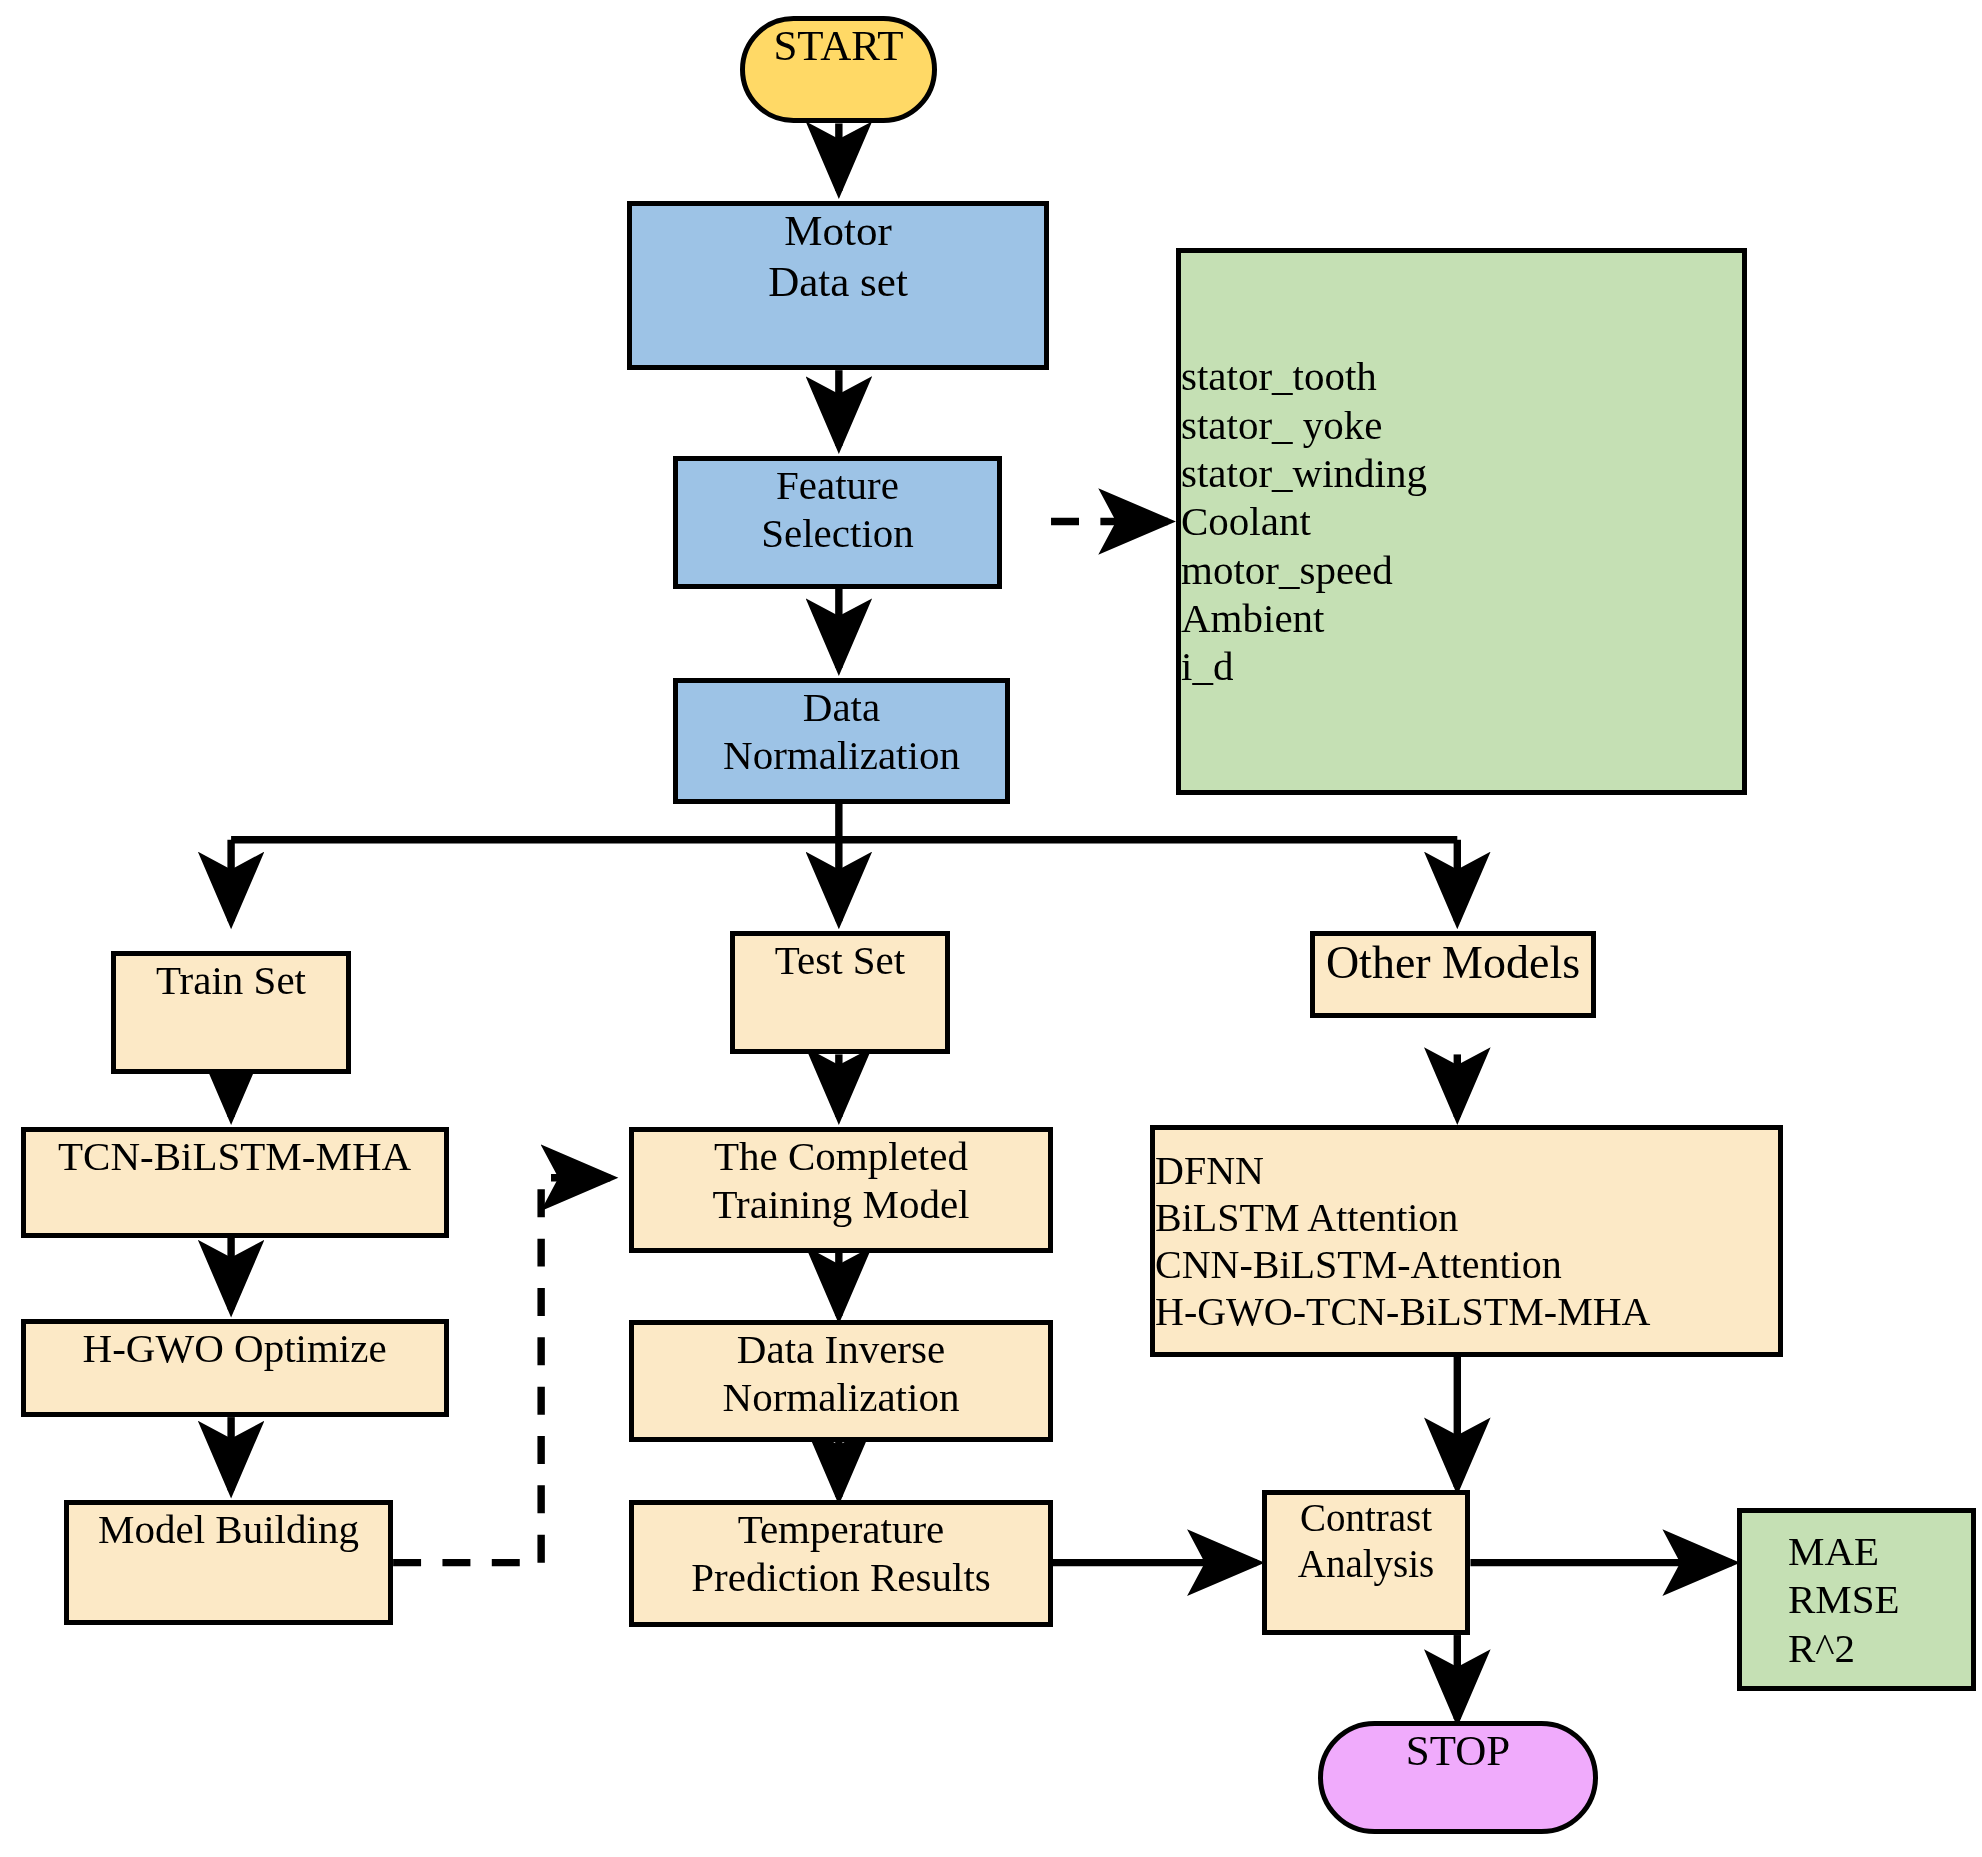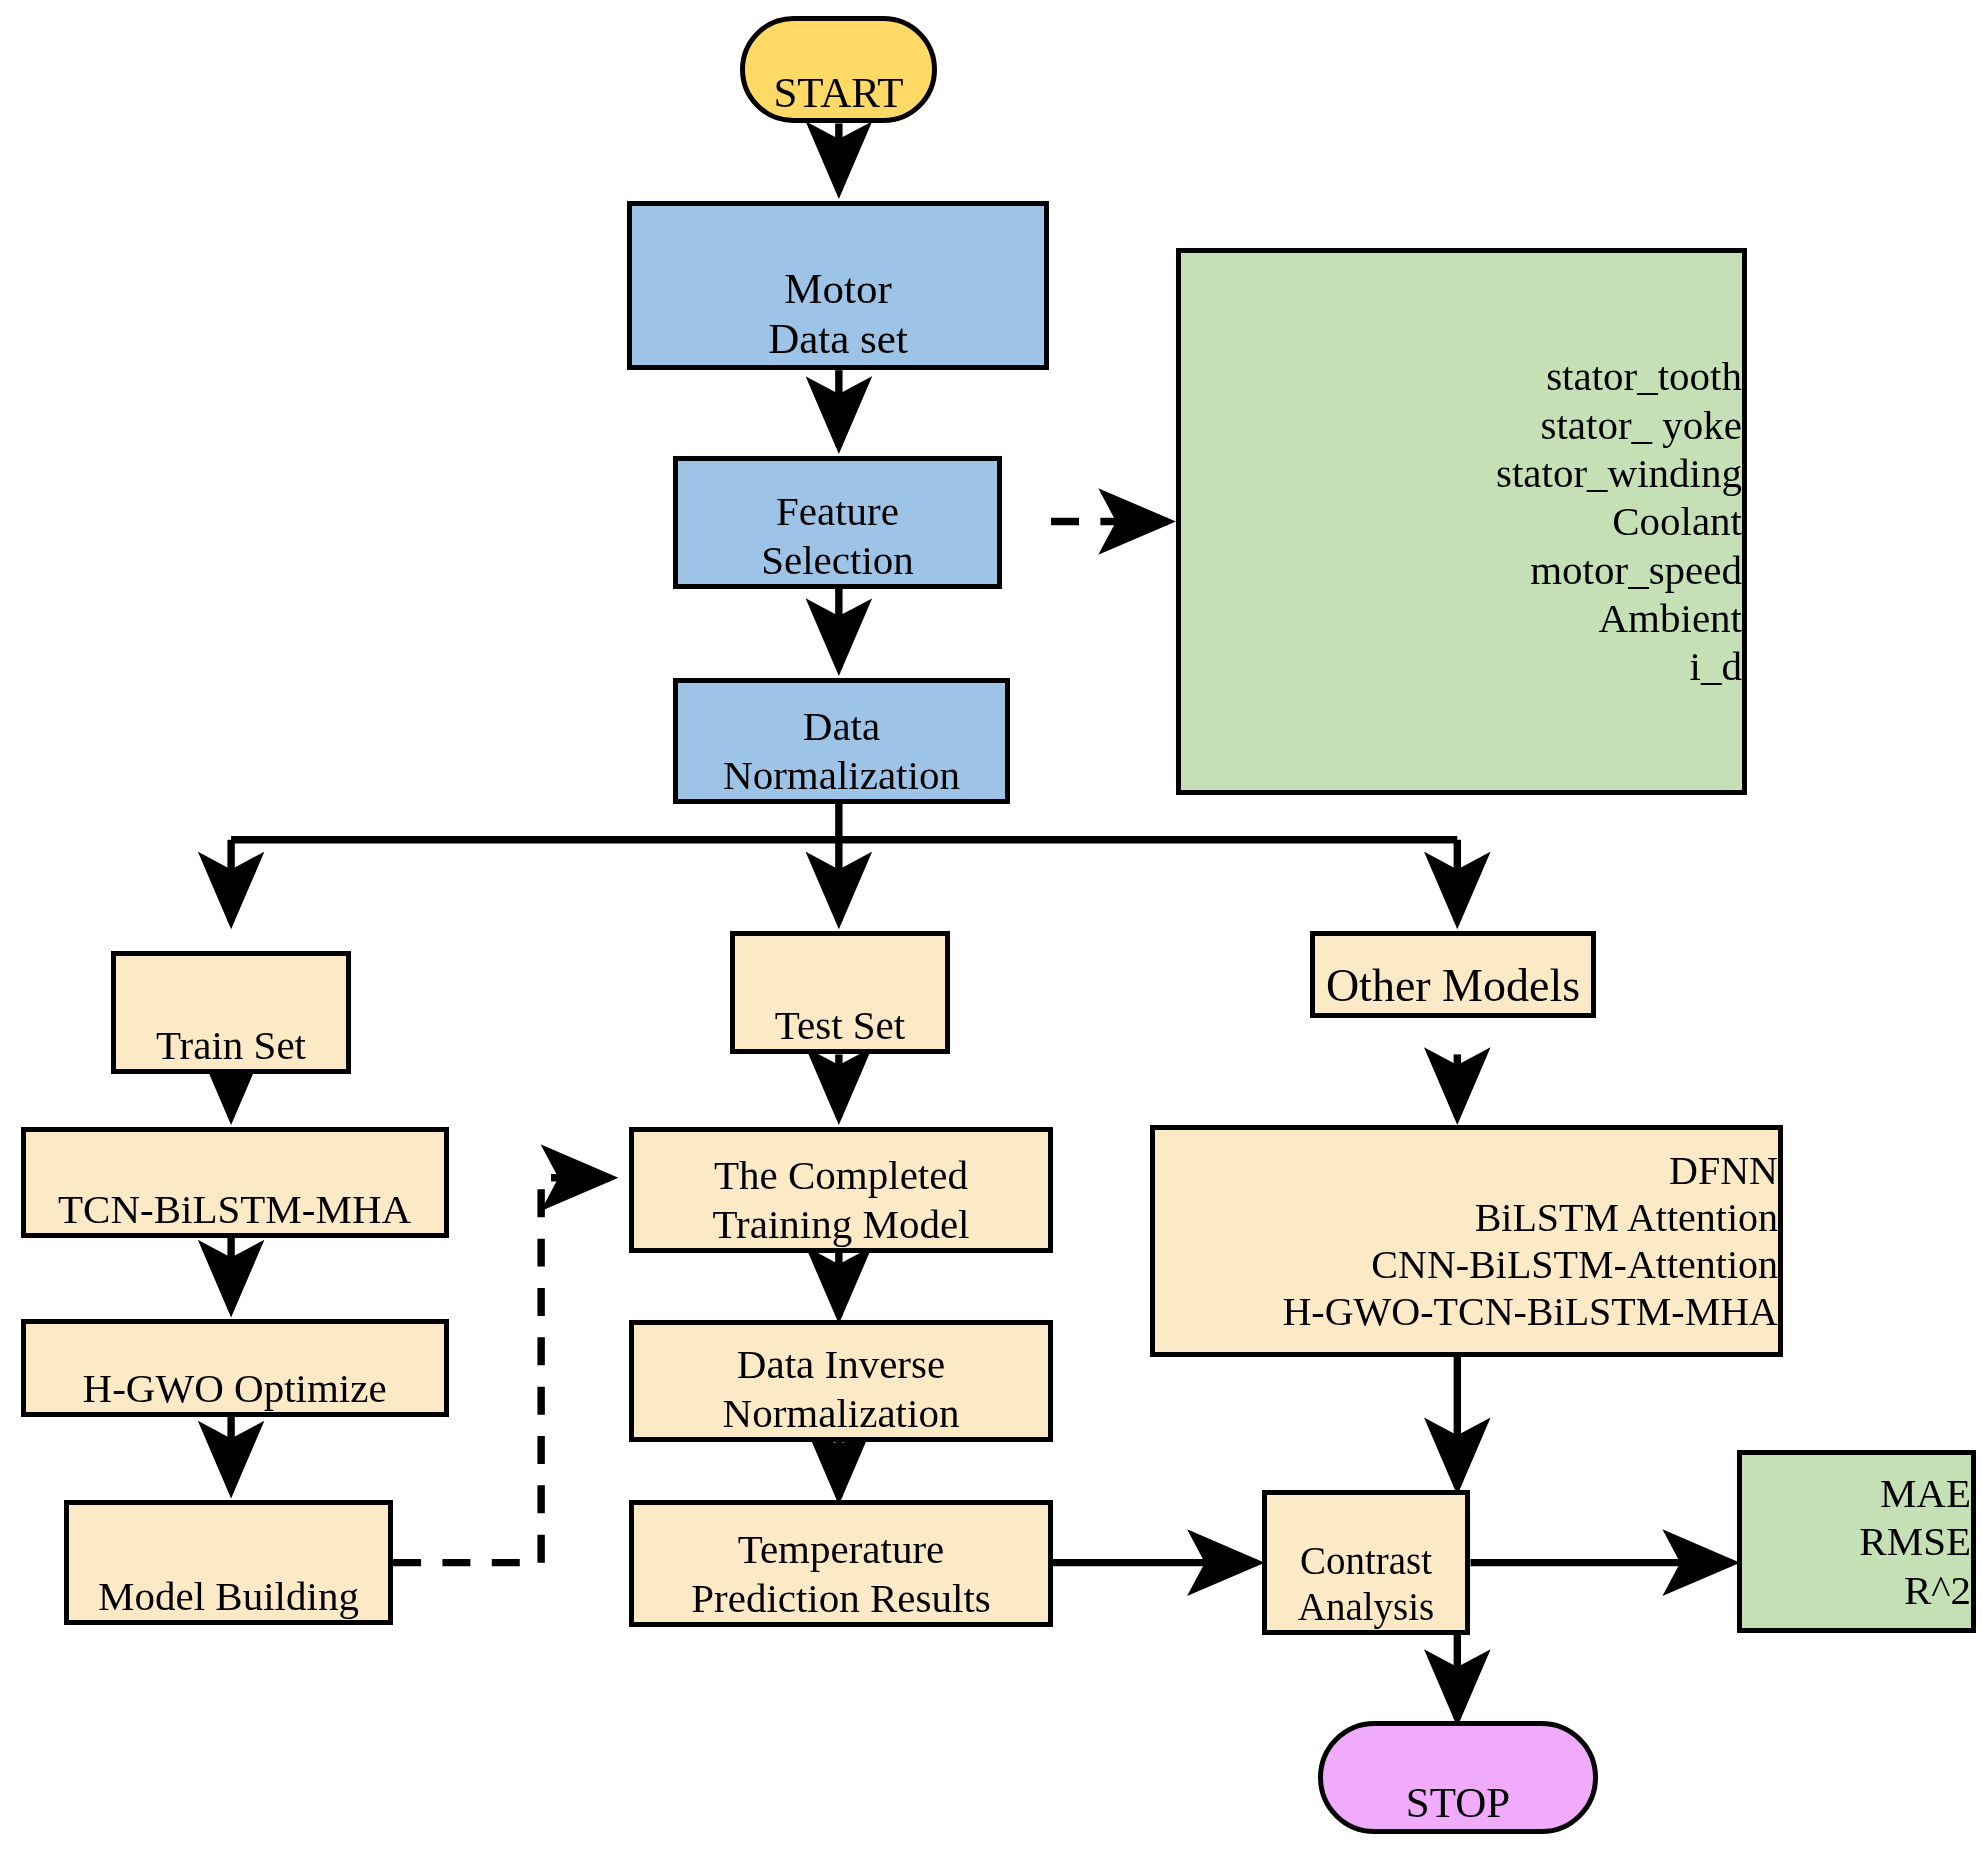--- a/index.html
+++ b/index.html
@@ -1,21 +1,21 @@
 <!DOCTYPE html>
 <html style="font-size:13px"><head>
 <meta charset="utf-8">
 <style>
   html,body{margin:0;padding:0;background:#ffffff;}
   body{width:1982px;height:1858px;overflow:hidden;
        font-family:"Liberation Serif","DejaVu Serif",serif;}
   #stage{position:relative;width:1982px;height:1858px;background:#fff;}
   svg.edges{position:absolute;left:0;top:0;width:1982px;height:1858px;}
   .node{position:absolute;box-sizing:border-box;border:5.8px solid #000;
-        display:flex;align-items:flex-end;justify-content:center;text-align:center;
+        display:flex;align-items:flex-start;justify-content:center;text-align:center;
         color:#000;line-height:1.18;}
   .node .txt{white-space:pre-line;display:block;width:100%;}
   .fill-blue{background:#9DC3E6;}
   .fill-cream{background:#FCE9C6;}
   .fill-green{background:#C5E0B4;}
   .fill-gold{background:#FFD966;}
   .fill-periwinkle{background:#f0abfc;}
   .stadium{border-radius:66px;}
 </style>
 </head>
@@ -146,21 +146,21 @@
     <span>DFNN</span>
     <span>BiLSTM Attention</span>
     <span>CNN-BiLSTM-Attention</span>
     <span>H-GWO-TCN-BiLSTM-MHA</span>
   </div>
 
   <div class="node fill-cream" style="left:1262px;top:1490px;width:208px;height:145px;font-size:39px;">
     <span class="txt">Contrast Analysis</span>
   </div>
 
-  <div class="node fill-green" style="left:1737px;top:1450px;width:239px;height:183px;font-size:41px;flex-direction:column;justify-content:center;">
+  <div class="node fill-green" style="left:1737px;top:1508px;width:239px;height:183px;font-size:41px;flex-direction:column;justify-content:center;padding-left:46px;">
     <span>MAE</span>
     <span>RMSE</span>
     <span>R^2</span>
   </div>
 
   <div class="node stadium fill-periwinkle" style="left:1318px;top:1721px;width:280px;height:113px;font-size:43px;">
     <span class="txt">STOP</span>
   </div>
 
 </div>

